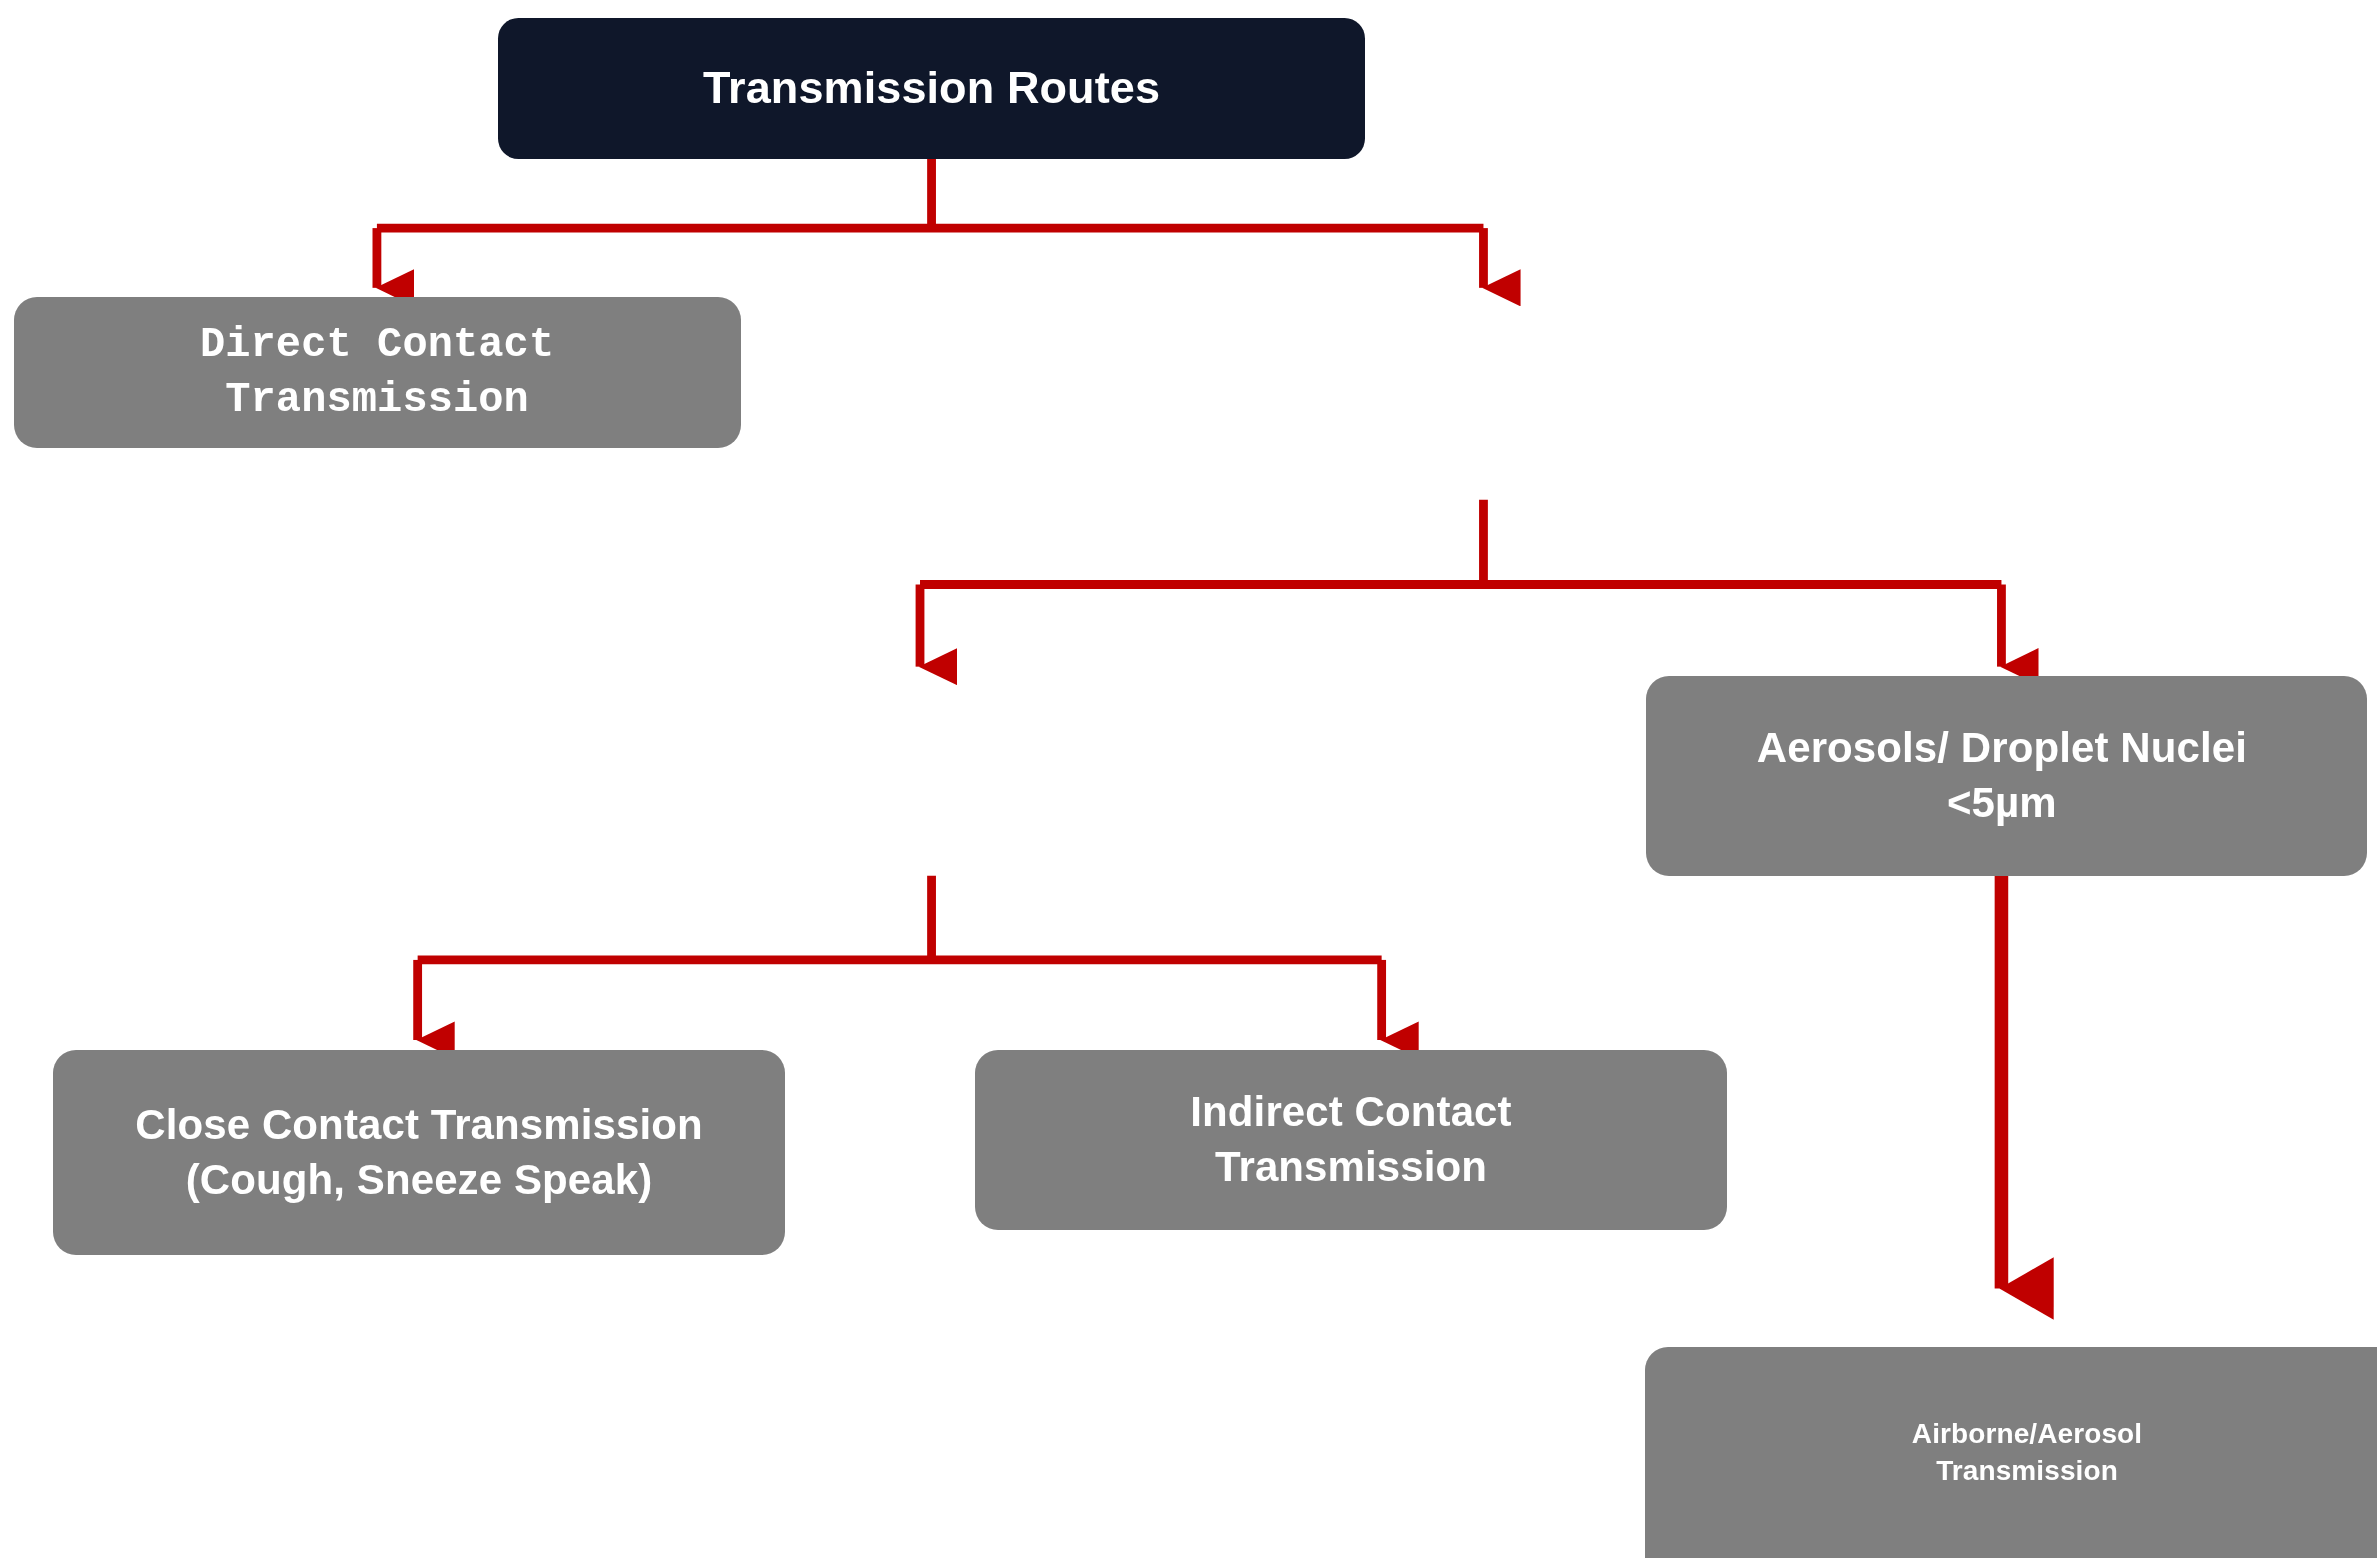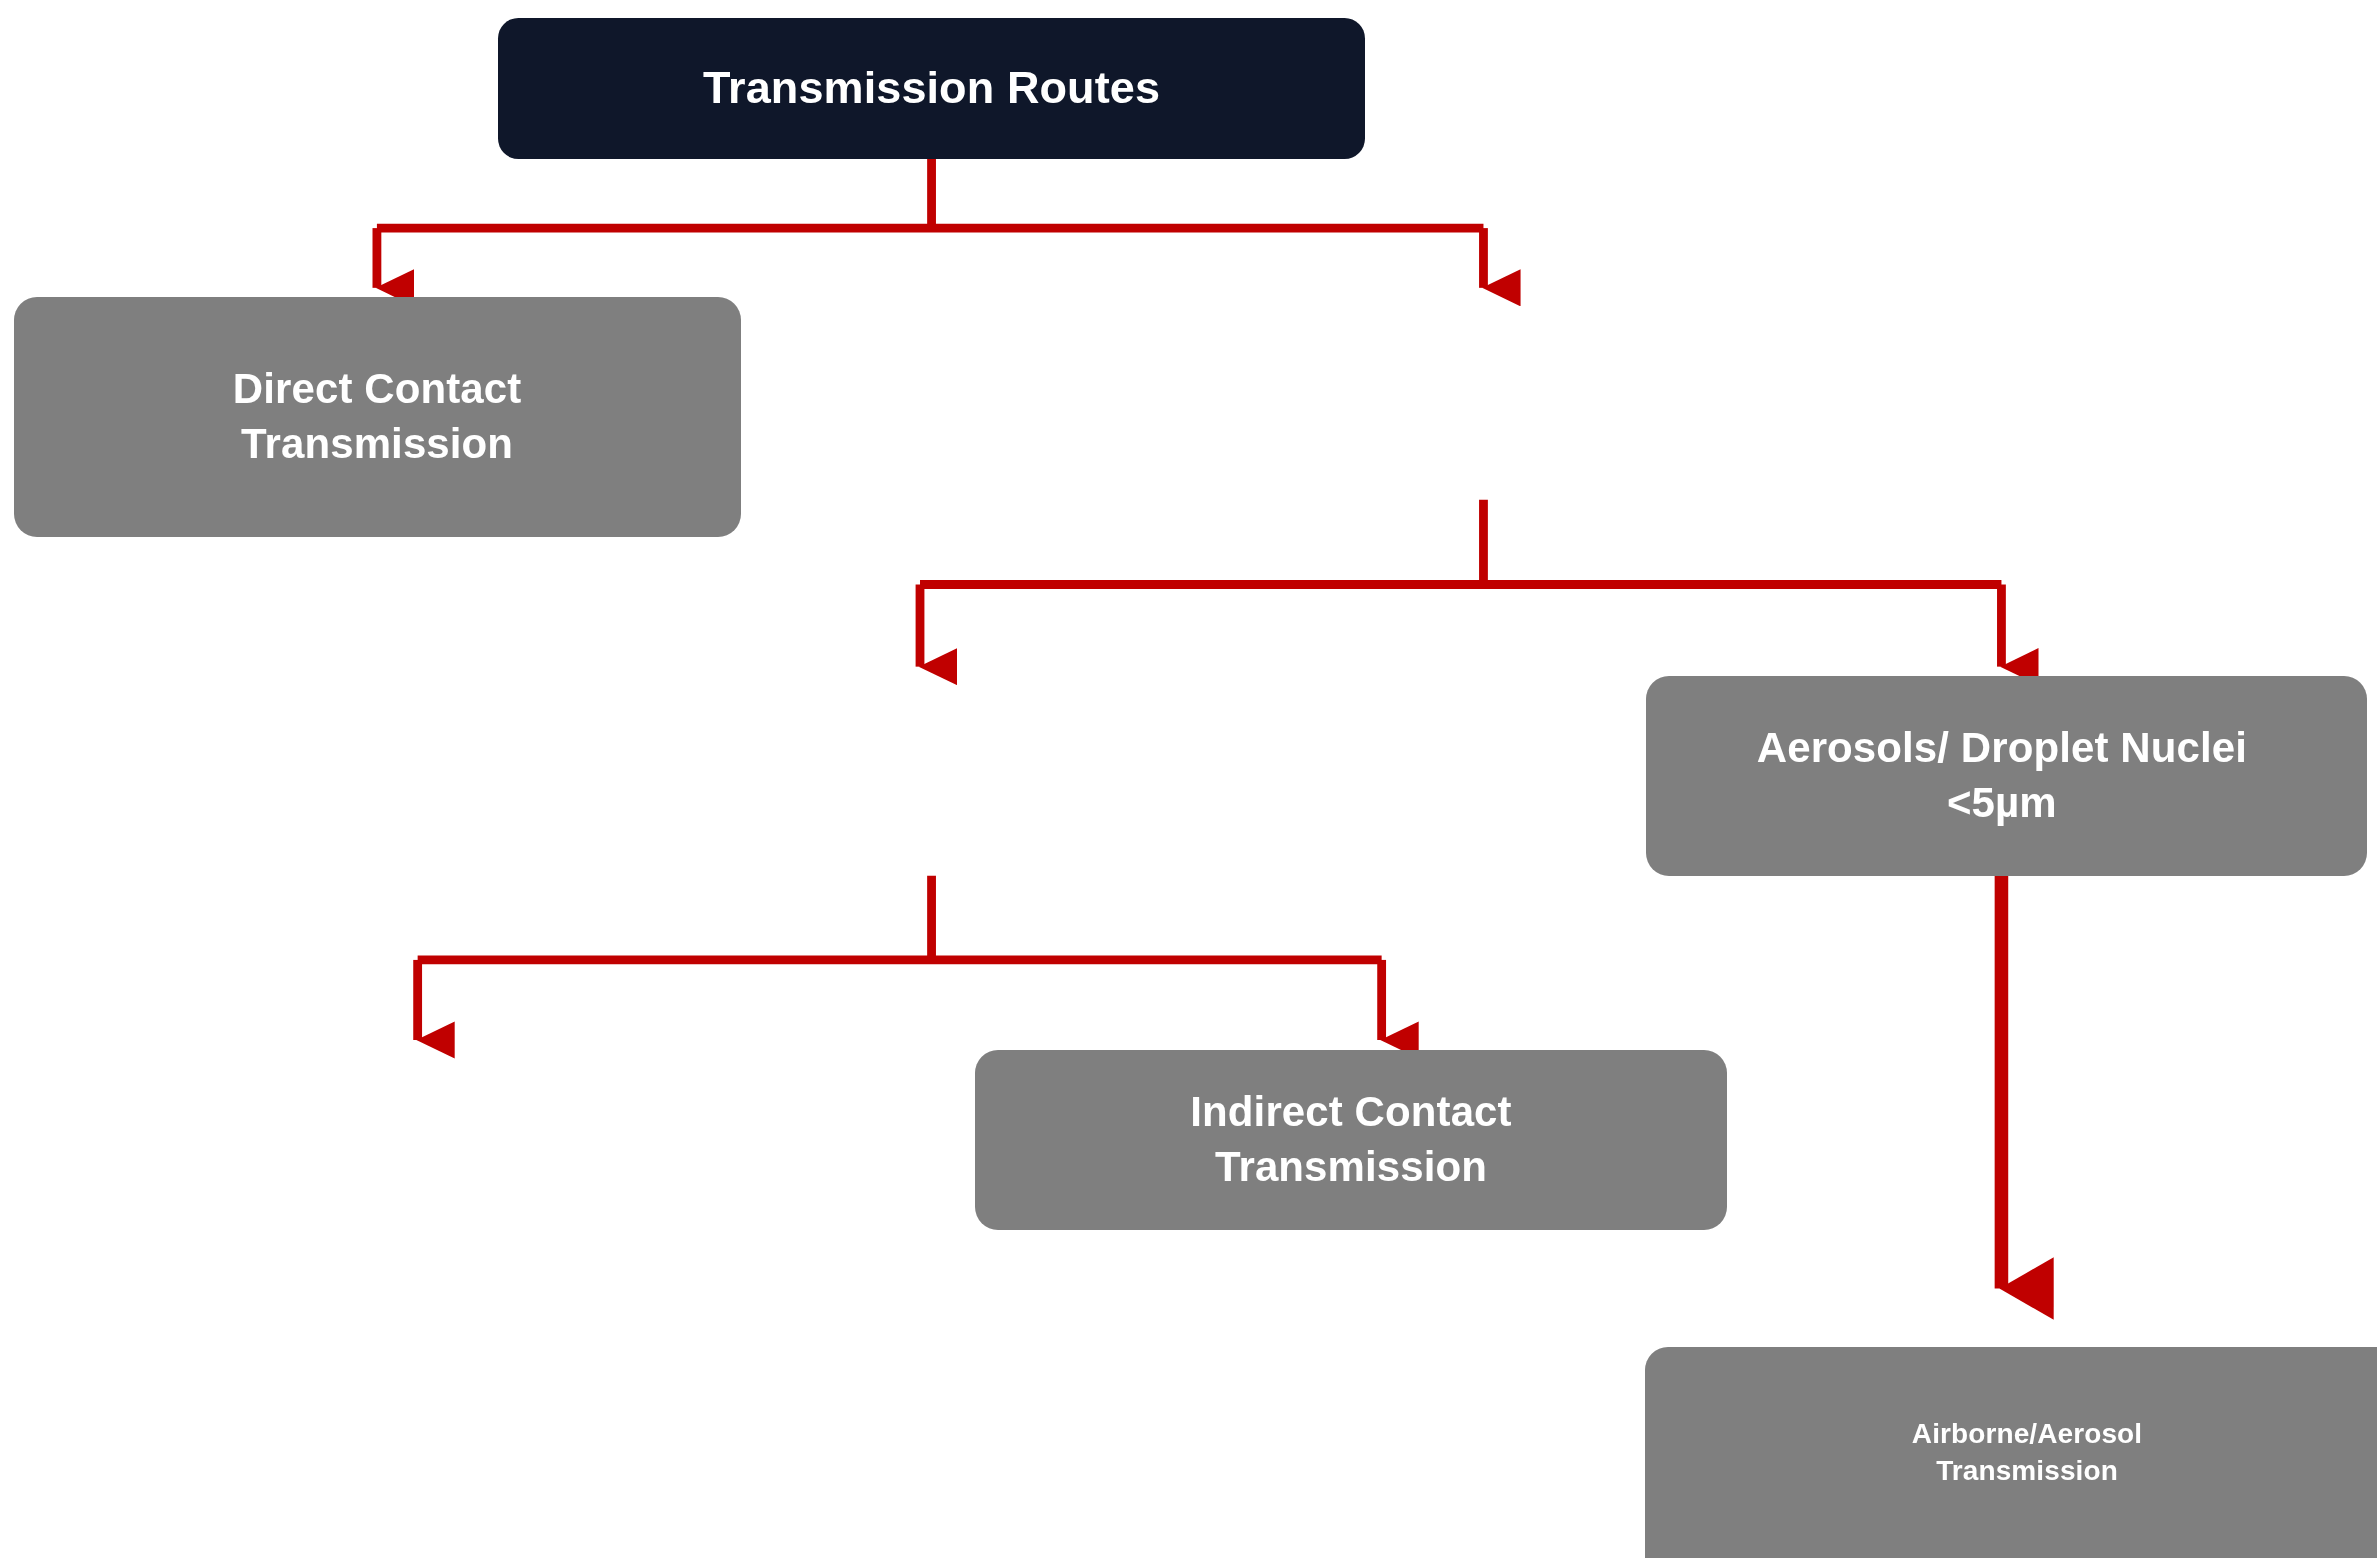--- a/index.html
+++ b/index.html
@@ -57,22 +57,23 @@
   #node-transmission-routes {
     left: 498px;  top: 17.7px;
     width: 867px; height: 141px;
     font-size: 45px;
     border-radius: 20.4px;
   }
 
   
   #node-direct-contact {
     left: 13.6px;  top: 297px;
-    width: 727px; height: 240px;
+    width: 727px; height: 151px;
     font-size: 42px;
+    font-family: Liberation Mono, monospace;
   }
   #node-droplets {
     left: 1114px; top: 297px;
     width: 733px; height: 202px;
     font-size: 42px;
   }
 
   
   #node-large-droplets {
     left: 555px;  top: 676px;
@@ -155,20 +156,24 @@
 Transmission</span>
   </div>
 
 
 
   <div class="node node-branch" id="node-aerosols">
     <span class="label">Aerosols/ Droplet Nuclei
 &lt;5µm</span>
   </div>
 
+  <div class="node node-branch" id="node-close-contact">
+    <span class="label">Close Contact Transmission
+(Cough, Sneeze Speak)</span>
+  </div>
 
   <div class="node node-branch" id="node-indirect-contact">
     <span class="label">Indirect Contact
 Transmission</span>
   </div>
 
   <div class="node node-branch" id="node-airborne">
     <span class="label">Airborne/Aerosol
 Transmission</span>
   </div>

